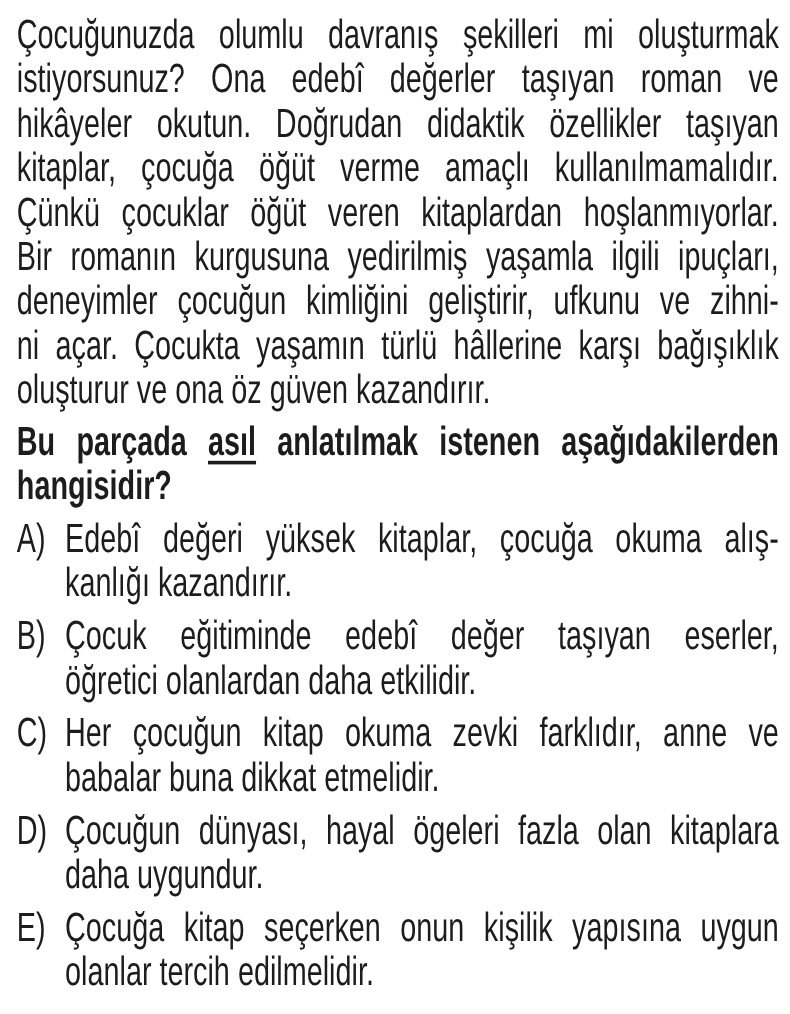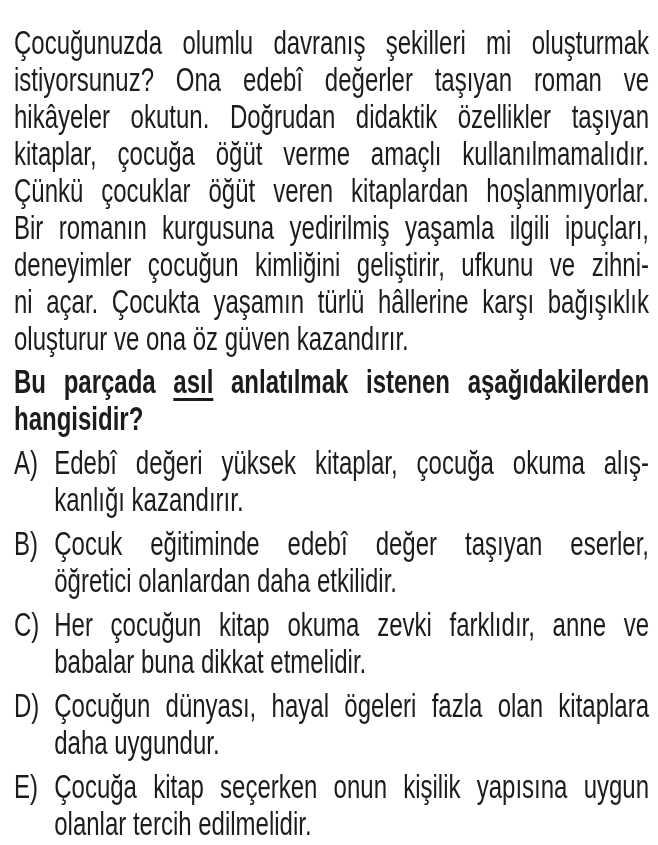--- a/index.html
+++ b/index.html
@@ -1,20 +1,20 @@
 <!DOCTYPE html>
 <html><head>
 <meta charset="utf-8">
 <style>
   html,body{margin:0;padding:0;background:#ffffff;}
   .page{
     position:relative;
     width:658px;height:845px;
     box-sizing:border-box;
-    padding:24px 0 0 14px;
+    padding:11px 0 0 14px;
     background:#ffffff;
     color:#1c1c1c;
     font-family:"Liberation Sans", sans-serif;
     overflow:hidden;
   }
   
   .cond{
     width:900px;
     transform:scaleX(0.7056);
     transform-origin:0 0;

